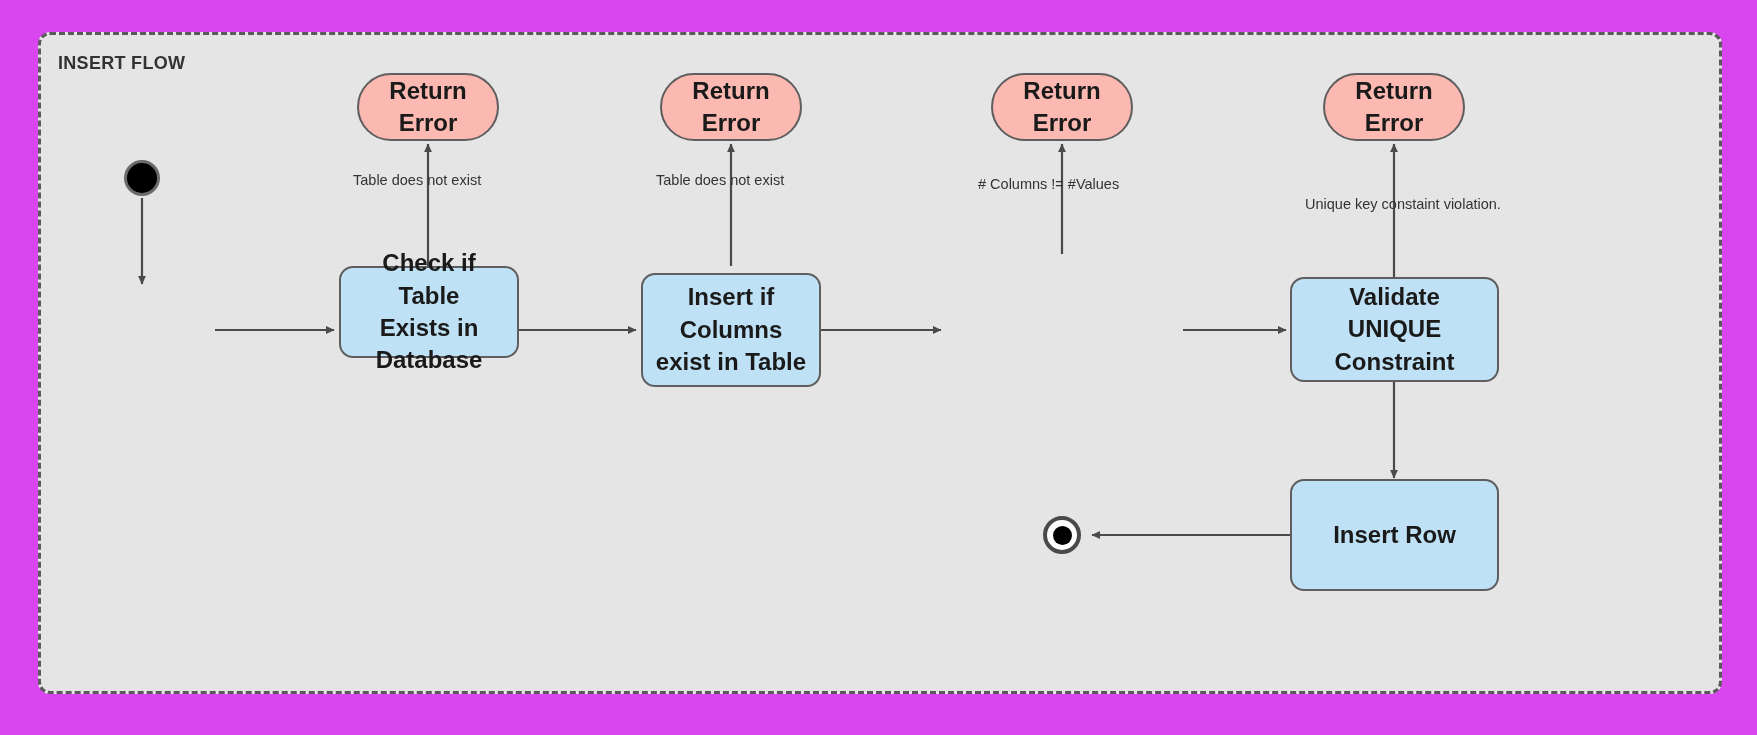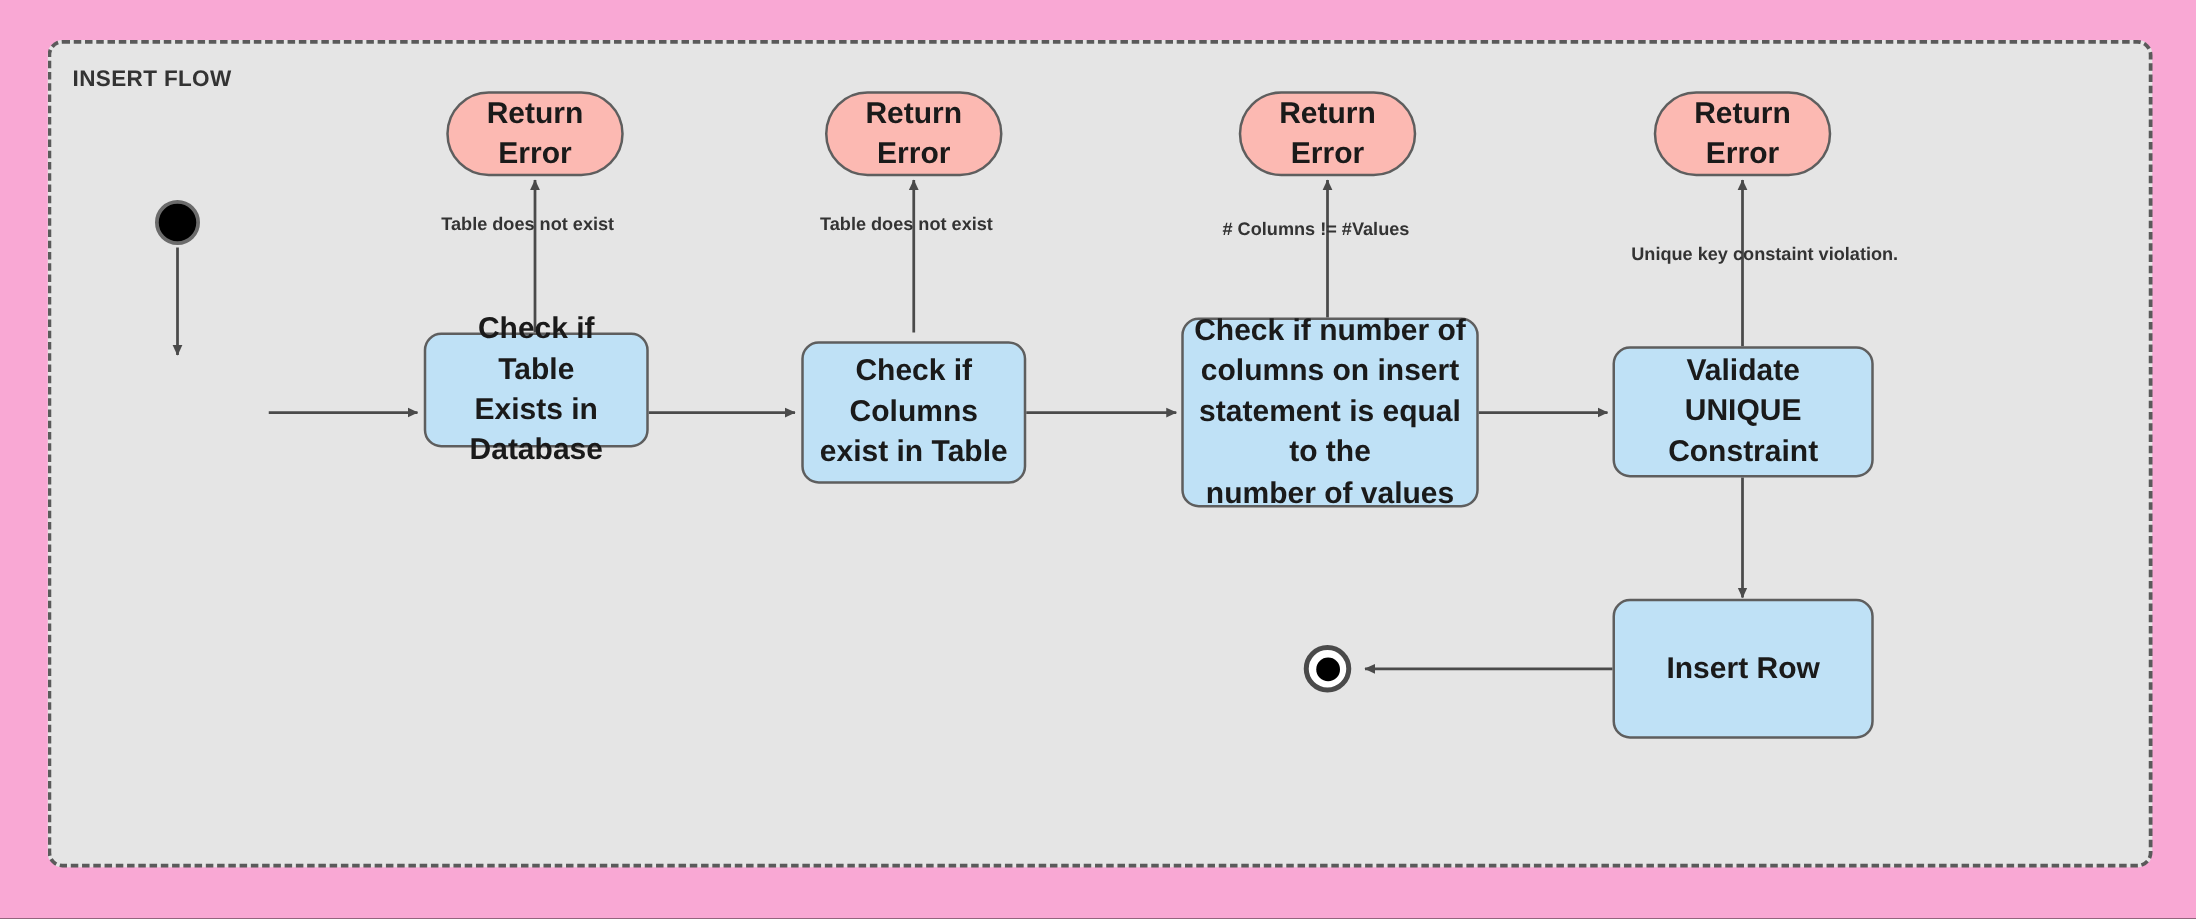--- a/index.html
+++ b/index.html
@@ -7,21 +7,21 @@
     width: 1757px;
     height: 735px;
     background: #000000;
     font-family: "Liberation Sans", sans-serif;
     overflow: hidden;
   }
   #stage {
     position: relative;
     width: 1757px;
     height: 735px;
-    background: #f9a8d4;
+    background: #d946ef;
   }
   #frame {
     position: absolute;
     left: 38px;
     top: 32px;
     width: 1684px;
     height: 662px;
     background: #e5e5e5;
     border: 3px dashed #5a5a5a;
     border-radius: 12px;
@@ -50,21 +50,21 @@
     white-space: pre-line;
     font-weight: bold;
   }
   .node.process { background: #bfe1f6; border-radius: 14px; }
   .node.start-state { background: #c6e8b5; border-radius: 14px; }
   .node.error { background: #fcb9b2; border-radius: 34px; }
 
   .edge-label {
     position: absolute;
     font-size: 14.5px;
-    font-weight: bold;
+    font-weight: normal;
     color: #333333;
     white-space: nowrap;
   }
 
   .start-node {
     position: absolute;
     width: 36px;
     height: 36px;
     border-radius: 50%;
     background: #000000;
@@ -133,27 +133,23 @@
       <line x1="1394" y1="277" x2="1394" y2="144" marker-end="url(#arrow)"></line>
     </g>
   </svg>
 
   <div class="start-node" style="left:124px; top:160px;"></div>
 
 
   <div class="node process" style="left:339px; top:266px; width:180px; height:92px;">Check if Table
 Exists in Database</div>
 
-  <div class="node process" style="left:641px; top:273px; width:180px; height:114px;">Check if Columns
+  <div class="node process" style="left:641px; top:273px; width:180px; height:114px;">Insert if Columns
 exist in Table</div>
 
-  <div class="node process" style="left:945px; top:254px; width:238px; height:152px;">Check if number of
-columns on insert
-statement is equal to the
-number of values</div>
 
   <div class="node process" style="left:1290px; top:479px; width:209px; height:112px;">Insert Row</div>
 
   <div class="node process" style="left:1290px; top:277px; width:209px; height:105px;">Validate UNIQUE
 Constraint</div>
 
   <div class="end-node" style="left:1043px; top:516px;"></div>
 
   <div class="node error" style="left:357px; top:73px; width:142px; height:68px;">Return Error</div>
   <div class="node error" style="left:660px; top:73px; width:142px; height:68px;">Return Error</div>

